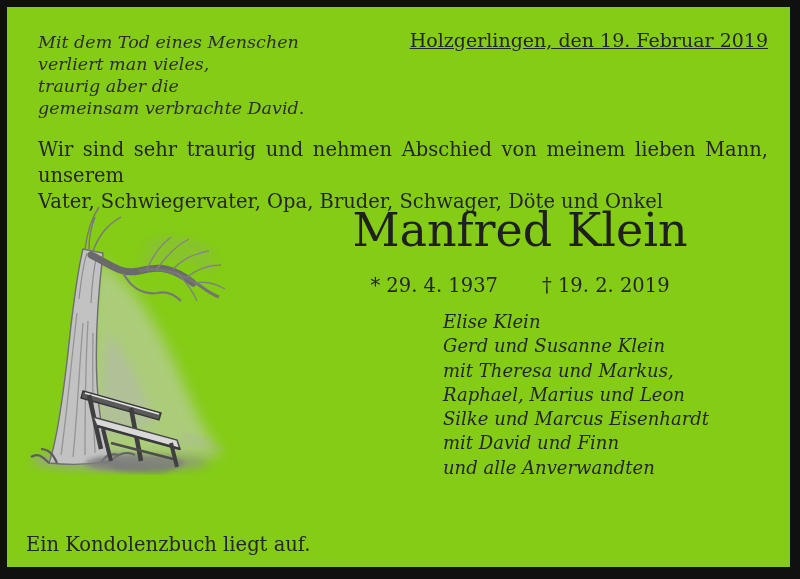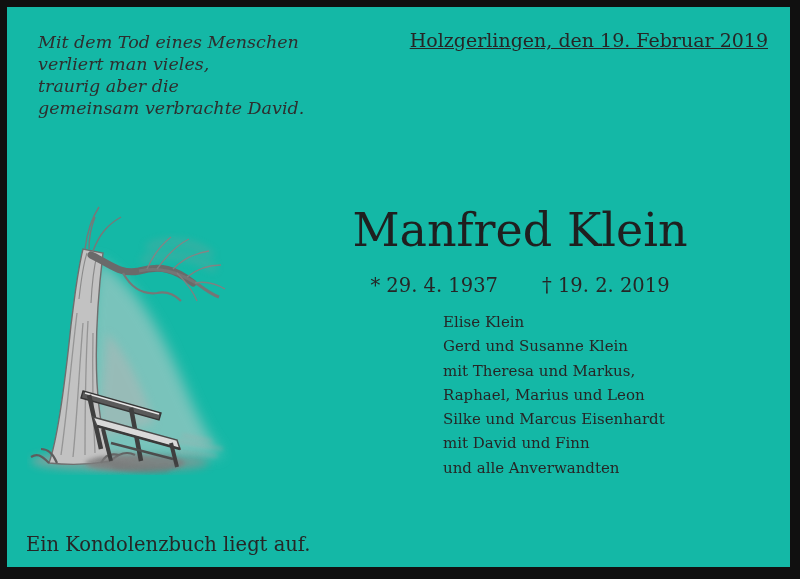--- a/index.html
+++ b/index.html
@@ -1,20 +1,20 @@
 <!DOCTYPE html>
 <html><head>
 <meta charset="utf-8">
 <style>
   html,body{margin:0;padding:0;background:#ffffff;}
   .sheet{
     position:relative;
     width:800px;height:579px;
     box-sizing:border-box;
-    background:#14b8a6;
+    background:#84cc16;
     border-style:solid;
     border-color:#101010;
     border-width:7px 10px 12px 7px;
     font-family:"DejaVu Serif", serif;
     color:#262626;
     overflow:hidden;
   }
   .abs{position:absolute;}
   
   .epigraph{left:31px;top:24px;font-style:italic;font-size:17.5px;line-height:22px;color:#2e2e2e;}
@@ -24,40 +24,44 @@
   .intro{left:31px;top:130px;width:730px;font-size:19.5px;line-height:26px;}
   .jline{text-align:justify;text-align-last:justify;}
   
   .sketch{left:20px;top:196px;width:205px;height:272px;}
   
   .deceased{left:253px;top:197px;width:520px;text-align:center;}
   .name{font-size:46px;line-height:53px;color:#1f1f1f;}
   .dates{margin-top:17px;font-size:19.5px;line-height:24px;}
   .dates .death{margin-left:44px;}
   
-  .mourners{left:436px;top:303px;font-size:15px;line-height:24.3px;}
+  .mourners{left:436px;top:303px;font-size:18px;line-height:24.3px;font-style:italic;}
   
   .funeral{left:31px;top:469px;width:730px;font-size:19.5px;line-height:26px;}
   
   .condolence{left:19px;top:525px;font-size:19.5px;line-height:26px;}
 </style>
 </head>
 <body>
 
 <div class="sheet">
 
   <div class="abs epigraph">
     <div>Mit dem Tod eines Menschen</div>
     <div>verliert man vieles,</div>
     <div>traurig aber die</div>
     <div>gemeinsam verbrachte David.</div>
   </div>
 
   <div class="abs dateline">Holzgerlingen, den 19. Februar 2019</div>
 
+  <div class="abs intro">
+    <div class="jline">Wir sind sehr traurig und nehmen Abschied von meinem lieben Mann, unserem</div>
+    <div>Vater, Schwiegervater, Opa, Bruder, Schwager, Döte und Onkel</div>
+  </div>
 
   <div class="abs sketch">
     <svg width="205" height="272" viewBox="0 0 205 272" xmlns="http://www.w3.org/2000/svg">
       <defs>
         <filter id="b2" x="-40%" y="-40%" width="180%" height="180%">
             <feGaussianBlur stdDeviation="2"></feGaussianBlur>
           </filter>
         <filter id="b4" x="-60%" y="-60%" width="220%" height="220%">
             <feGaussianBlur stdDeviation="4"></feGaussianBlur>
           </filter>

